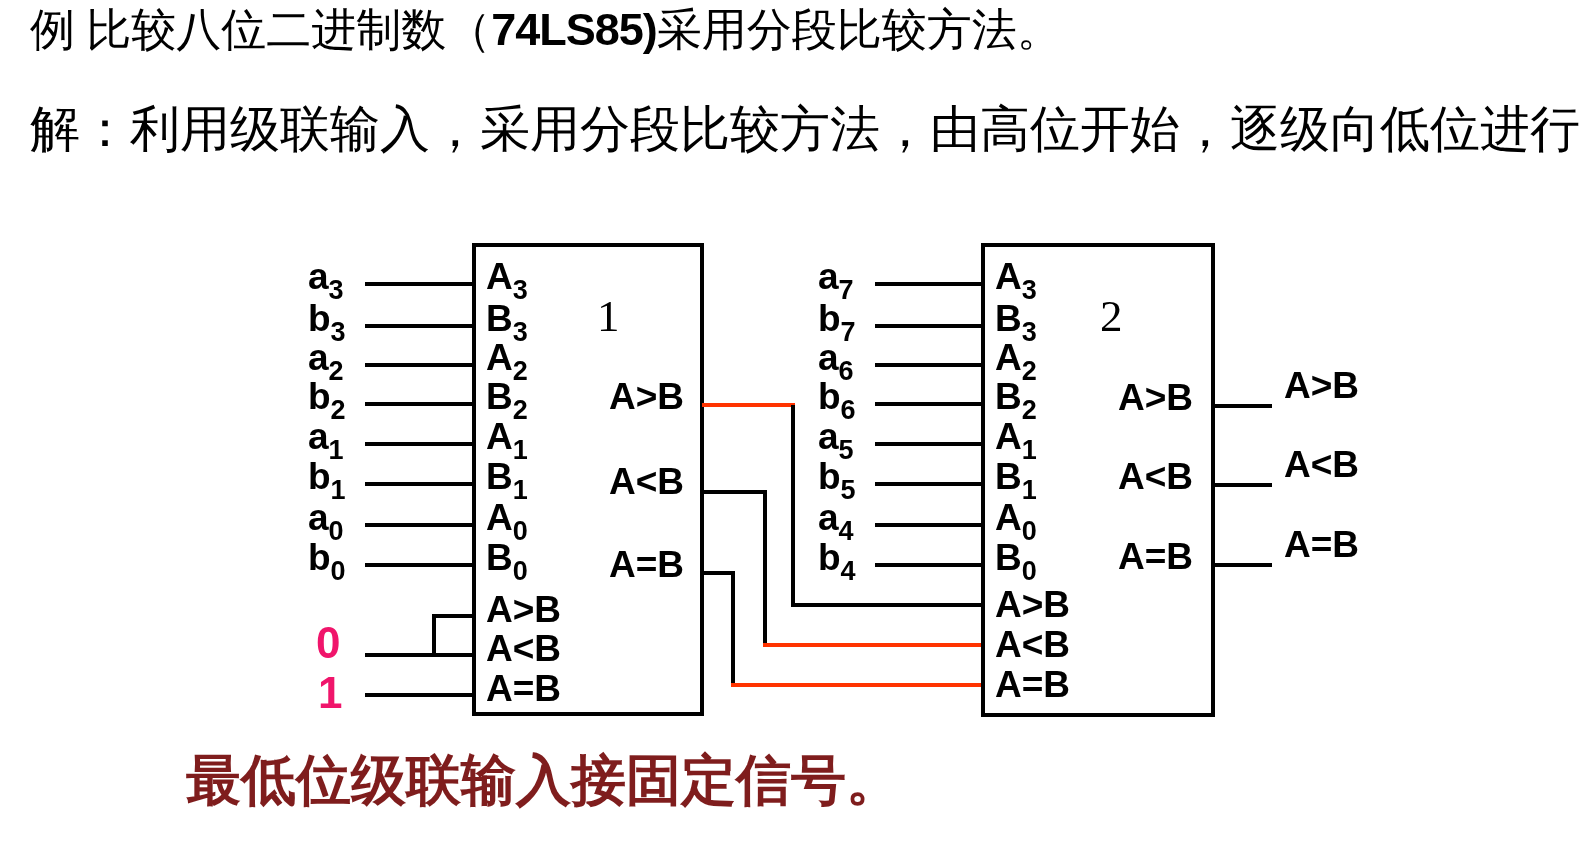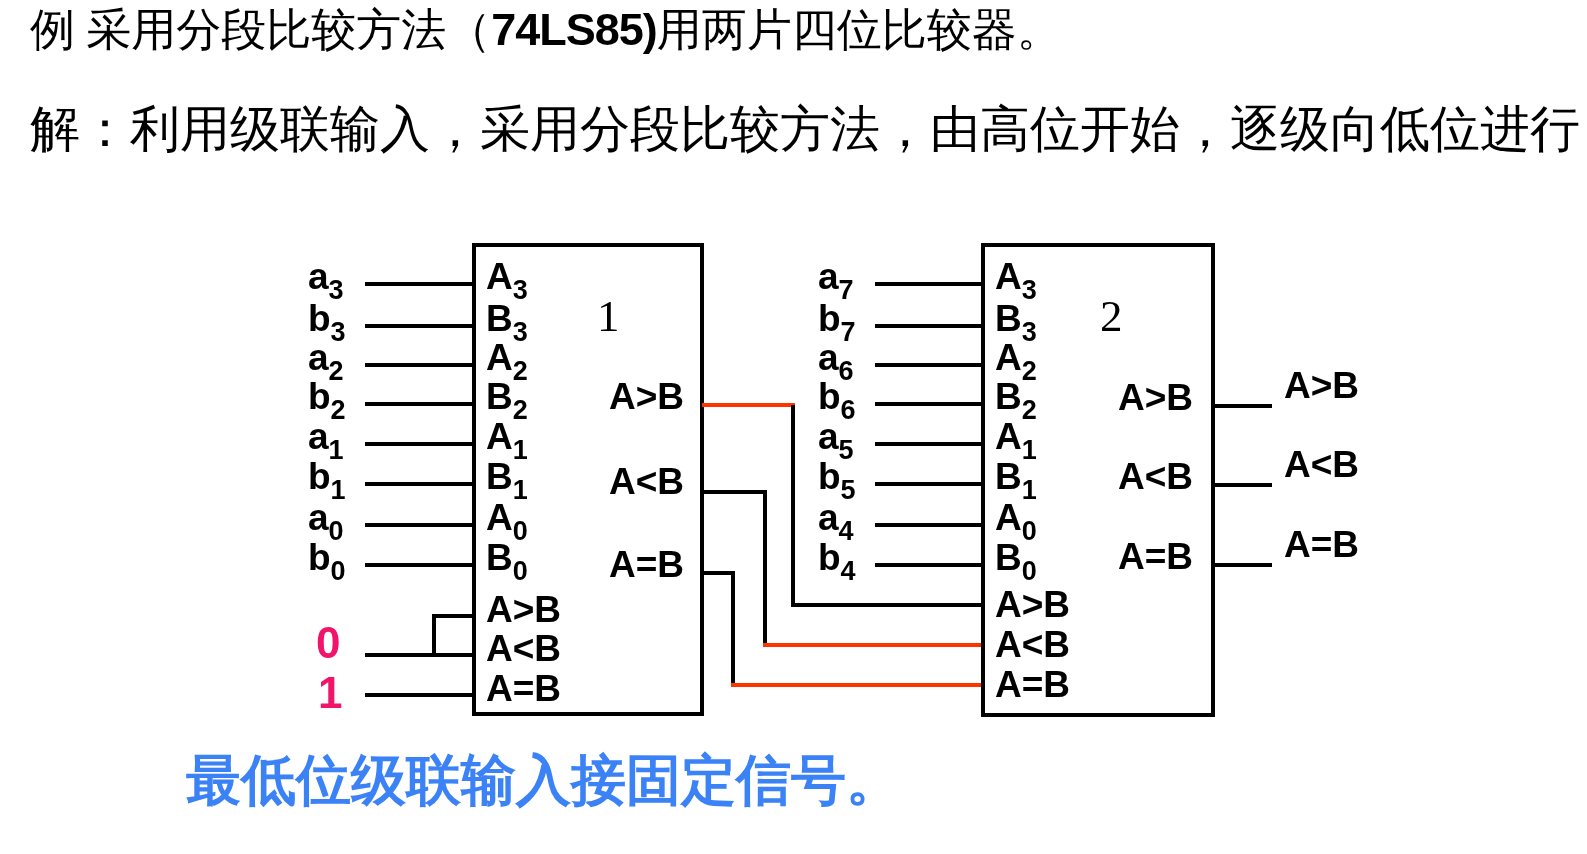--- a/index.html
+++ b/index.html
@@ -16,42 +16,42 @@
     letter-spacing:-1px;
     text-align:center;
   }
   .title-line2{
     position:absolute;left:30px;top:98px;font-size:50px;line-height:1.25;
     white-space:nowrap;font-family:"Liberation Serif", serif;
   }
   .note-line{
     position:absolute;left:186px;top:748px;font-size:55px;line-height:1.2;
     font-weight:700;white-space:nowrap;
-    font-family:"Liberation Serif", serif;color:#3b82f6;
+    font-family:"Liberation Serif", serif;color:#7f1d1d;
   }
   svg.circuit{position:absolute;left:0;top:0;}
   .chipbox{fill:#ffffff;stroke:#000000;stroke-width:4px;}
   line.wire, polyline.wire{stroke:#000000;stroke-width:4px;fill:none;}
   line.wire-red{stroke:#FF3300;stroke-width:4px;fill:none;}
   text.lbl{
     font-family:"Liberation Sans", sans-serif;font-weight:700;
     font-size:37px;fill:#000000;
   }
   text.lbl .sub{font-size:27px;}
   text.pink{fill:#F0156B;font-size:44px;}
   text.chipnum{
     font-family:"Liberation Serif", serif;font-weight:400;
     font-size:45px;fill:#000000;
   }
   .end{text-anchor:end;}
 </style>
 </head>
 <body>
 
-<div class="title-line1"><span>例 采用分段比较方法（</span><span class="chipname">74LS85)</span><span>用两片四位比较器。</span></div>
+<div class="title-line1"><span>例 比较八位二进制数（</span><span class="chipname">74LS85)</span><span>采用分段比较方法。</span></div>
 
 <div class="title-line2">解：利用级联输入，采用分段比较方法，由高位开始，逐级向低位进行</div>
 
 <svg class="circuit" width="1587" height="854" viewBox="0 0 1587 854" shape-rendering="crispEdges">
 
   <rect class="chipbox" x="474" y="245" width="228" height="469"></rect>
   <text class="chipnum" x="597" y="331">1</text>
 
   <line class="wire" x1="365" y1="284" x2="474" y2="284"></line>
   <line class="wire" x1="365" y1="326" x2="474" y2="326"></line>

